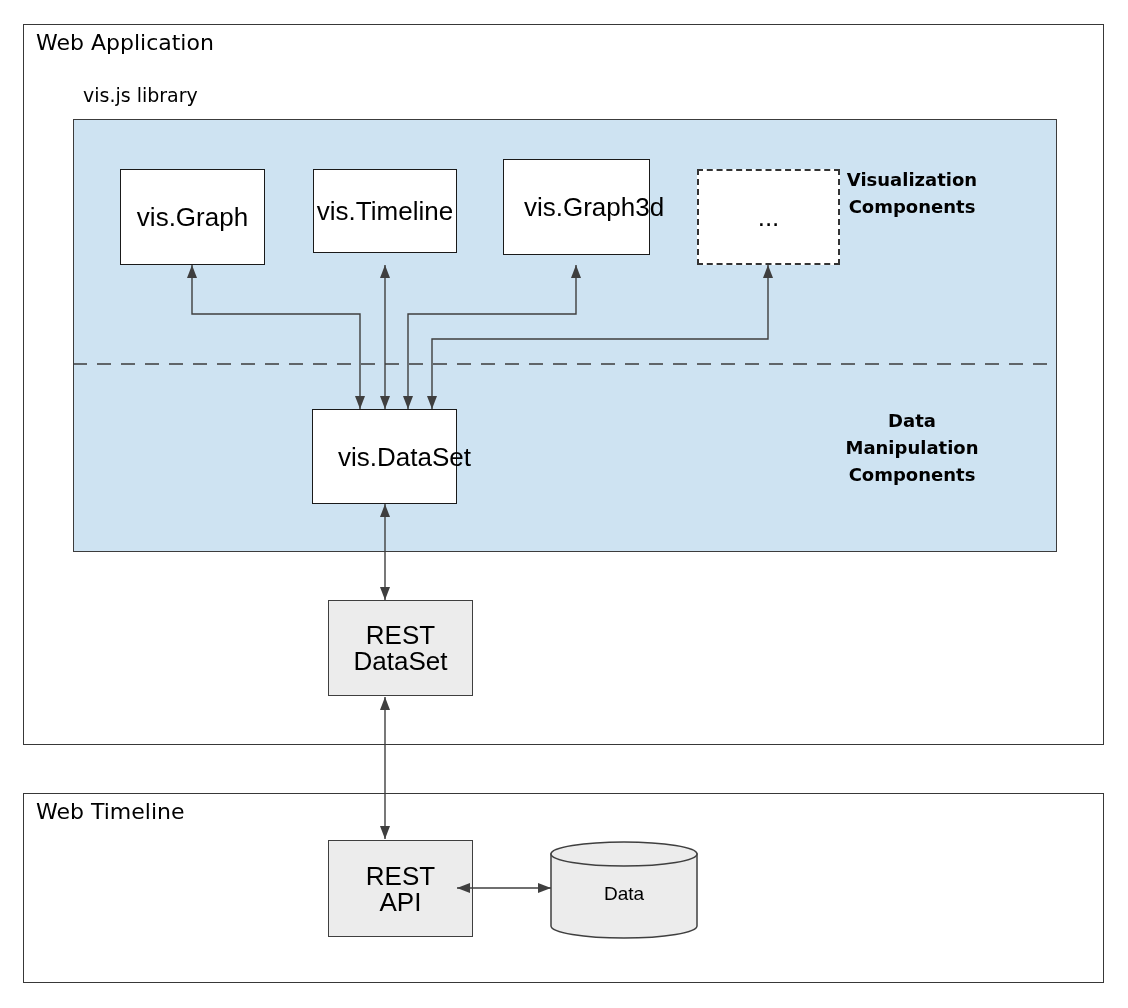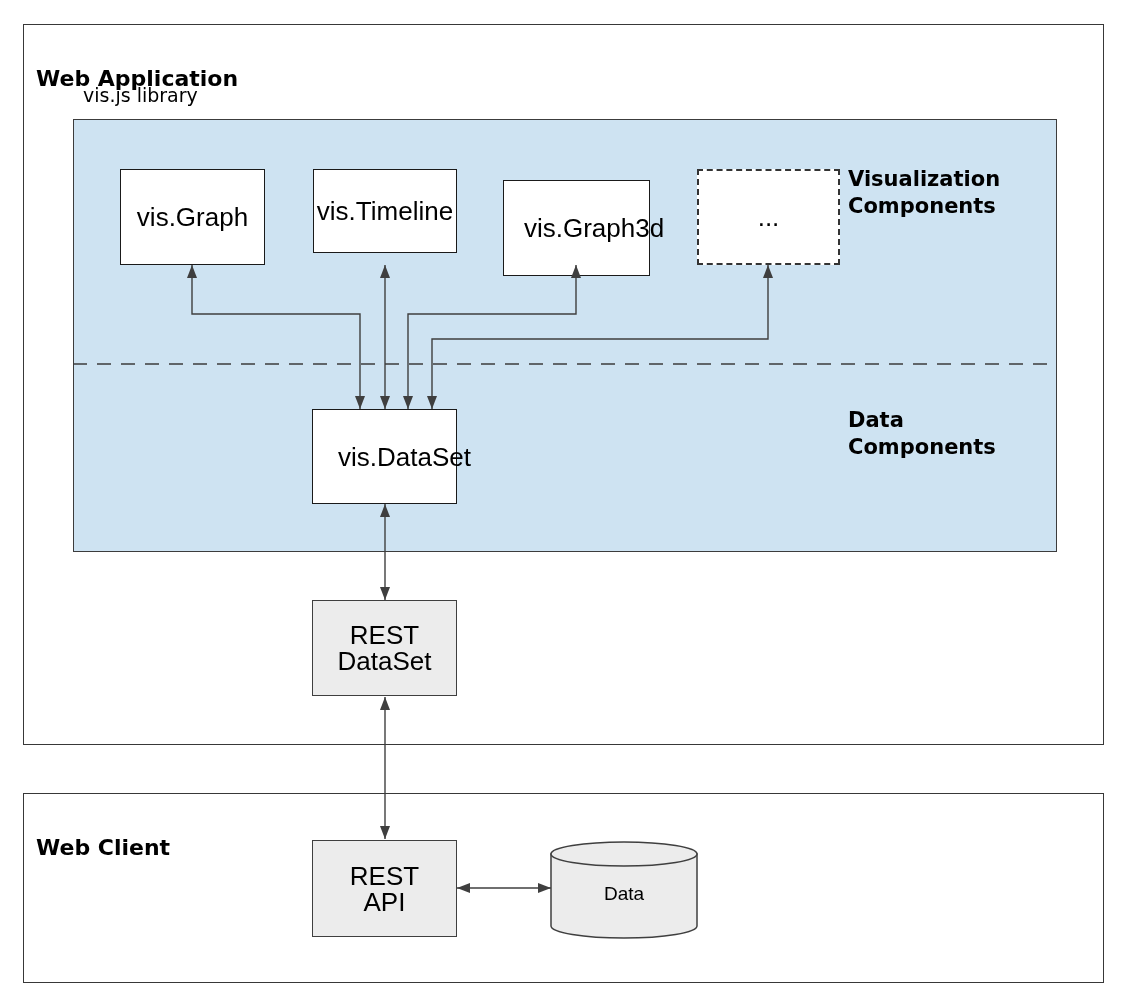--- a/index.html
+++ b/index.html
@@ -25,25 +25,24 @@
     position: absolute;
     border: 1.5px solid var(--border);
     background: transparent;
     z-index: 1;
   }
   #webapp-region  { left: 23px; top: 24px;  width: 1081px; height: 721px; }
   #webservice-region { left: 23px; top: 793px; width: 1081px; height: 190px; }
   .region-title {
     position: absolute;
     font-family: "DejaVu Sans", sans-serif;
-    font-weight: bold;
+    font-weight: normal;
     font-size: 22px;
     z-index: 2;
     white-space: nowrap;
-    margin-top: 36px;
   }
   #webapp-title { left: 36px; top: 30px; }
   #webservice-title { left: 36px; top: 799px; }
   #library-title {
     position: absolute;
     left: 83px; top: 84px;
     font-family: "DejaVu Sans", sans-serif;
     font-weight: normal;
     font-size: 19px;
     z-index: 2;
@@ -65,39 +64,40 @@
     font-size: 26px;
     line-height: 26px;
     text-align: center;
     background: var(--node-white);
     border: 1.5px solid #1a1a1a;
     z-index: 2;
   }
   .node.gray {
     background: var(--node-gray);
     border: 1.5px solid var(--line);
+    margin-left: 16px;
   }
   .node.dashed {
     border: 2px dashed #333333;
   }
   #node-graph    { left: 120px; top: 169px; width: 145px; height: 96px; }
   #node-timeline { left: 313px; top: 169px; width: 144px; height: 84px; }
-  #node-graph3d  { left: 503px; top: 180px; width: 147px; height: 96px; padding-left: 35px; }
+  #node-graph3d  { left: 503px; top: 159px; width: 147px; height: 96px; padding-left: 35px; }
   #node-ellipsis { left: 697px; top: 169px; width: 143px; height: 96px; }
   #node-dataset  { left: 312px; top: 409px; width: 145px; height: 95px; padding-left: 40px; }
   #node-rest-client { left: 312px; top: 600px; width: 145px; height: 96px; }
   #node-rest-api    { left: 312px; top: 840px; width: 145px; height: 97px; }
   .group-label {
     position: absolute;
-    left: 848px;
+    left: 812px;
     width: 200px;
-    text-align: left;
+    text-align: center;
     font-family: "DejaVu Sans", sans-serif;
     font-weight: bold;
-    font-size: 21px;
+    font-size: 18px;
     line-height: 27px;
     z-index: 2;
   }
   #visualization-label { top: 166px; }
   #data-manipulation-label { top: 407px; }
   #overlay {
     position: absolute;
     left: 0; top: 0;
     width: 1128px; height: 1008px;
     z-index: 3;
@@ -116,21 +116,21 @@
 </style>
 </head>
 <body>
 
 <div class="canvas">
 
   <div class="region" id="webapp-region"></div>
   <div class="region" id="webservice-region"></div>
 
   <div class="region-title" id="webapp-title">Web Application</div>
-  <div class="region-title" id="webservice-title">Web Client</div>
+  <div class="region-title" id="webservice-title">Web Timeline</div>
 
   <div id="library-title">vis.js library</div>
   <div id="library-panel"></div>
 
   <div class="node" id="node-graph">
     <span>vis.Graph</span>
   </div>
   <div class="node" id="node-timeline">
     <span>vis.Timeline</span>
   </div>
@@ -144,20 +144,21 @@
   <div class="node" id="node-dataset">
     <span>vis.DataSet</span>
   </div>
 
   <div class="group-label" id="visualization-label">
     <div>Visualization</div>
     <div>Components</div>
   </div>
   <div class="group-label" id="data-manipulation-label">
     <div>Data</div>
+    <div>Manipulation</div>
     <div>Components</div>
   </div>
 
   <div class="node gray" id="node-rest-client">
     <span>REST</span>
     <span>DataSet</span>
   </div>
   <div class="node gray" id="node-rest-api">
     <span>REST</span>
     <span>API</span>

